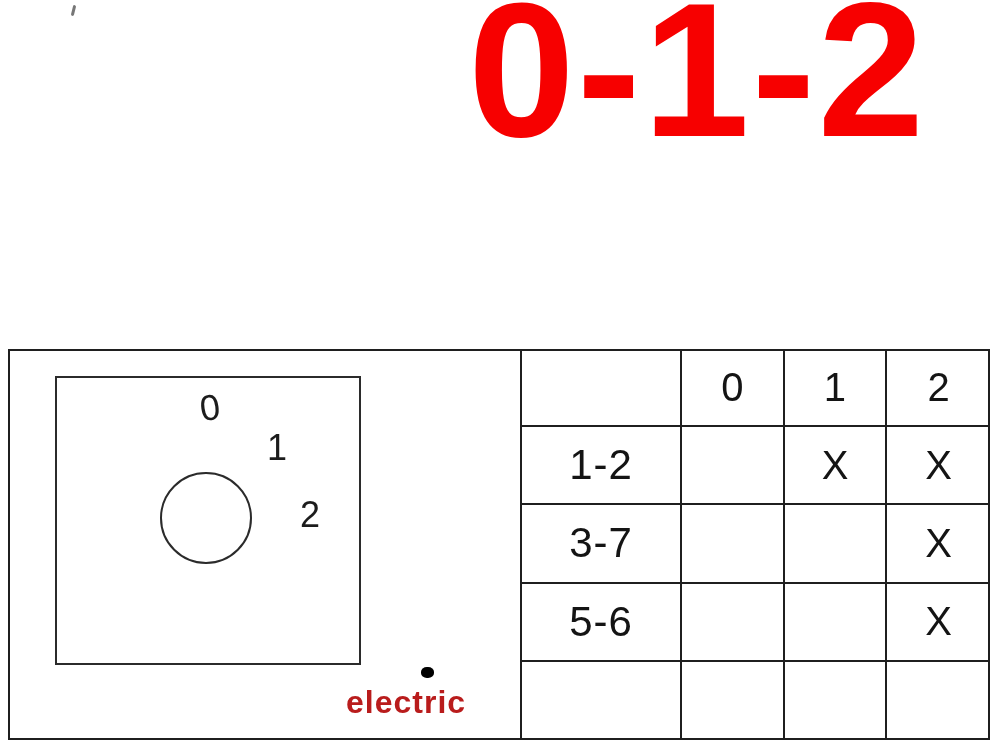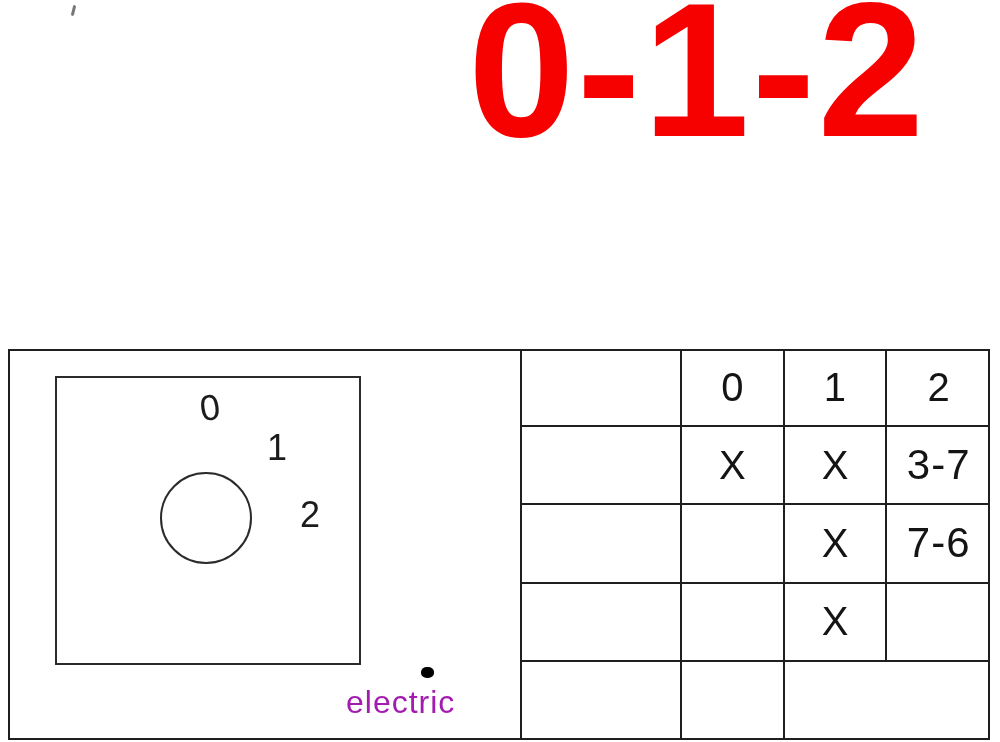--- a/index.html
+++ b/index.html
@@ -40,21 +40,21 @@
     border:2px solid #2b2b2b;border-radius:50%;box-sizing:border-box;
   }
   .pos{position:absolute;font-size:36px;color:#1c1c1c;line-height:1;}
   .pos-0{left:200px;top:390px;transform:rotate(-8deg);}
   .pos-1{left:267px;top:430px;}
   .pos-2{left:300px;top:497px;}
 
   
   .brand{
     position:absolute;left:346px;top:686px;
-    font-size:32px;font-weight:normal;color:#a21caf;letter-spacing:1px;line-height:1;
+    font-size:32px;font-weight:bold;color:#b91c1c;letter-spacing:1px;line-height:1;
   }
   .artifact-dot{
     position:absolute;left:421px;top:667px;width:13px;height:11px;
     background:#000;border-radius:45%;
   }
 
   
   .contact-table{
     position:absolute;left:520px;top:349px;width:470px;height:391px;
     box-sizing:border-box;border-left:2px solid #1f1f1f;
@@ -90,28 +90,29 @@
 
   <span class="artifact-dot"></span>
 
   <div class="brand">electric</div>
 
   <div class="contact-table">
       <div class="cell rowlabel"></div>
       <div class="cell">0</div>
       <div class="cell">1</div>
       <div class="cell">2</div>
+      <div class="cell rowlabel">1-2</div>
       <div class="cell"></div>
       <div class="cell">X</div>
       <div class="cell">X</div>
       <div class="cell rowlabel">3-7</div>
       <div class="cell"></div>
       <div class="cell"></div>
       <div class="cell">X</div>
-      <div class="cell rowlabel">7-6</div>
+      <div class="cell rowlabel">5-6</div>
       <div class="cell"></div>
       <div class="cell"></div>
       <div class="cell">X</div>
       <div class="cell"></div>
       <div class="cell"></div>
       <div class="cell"></div>
     </div>
 
 </div>
 

